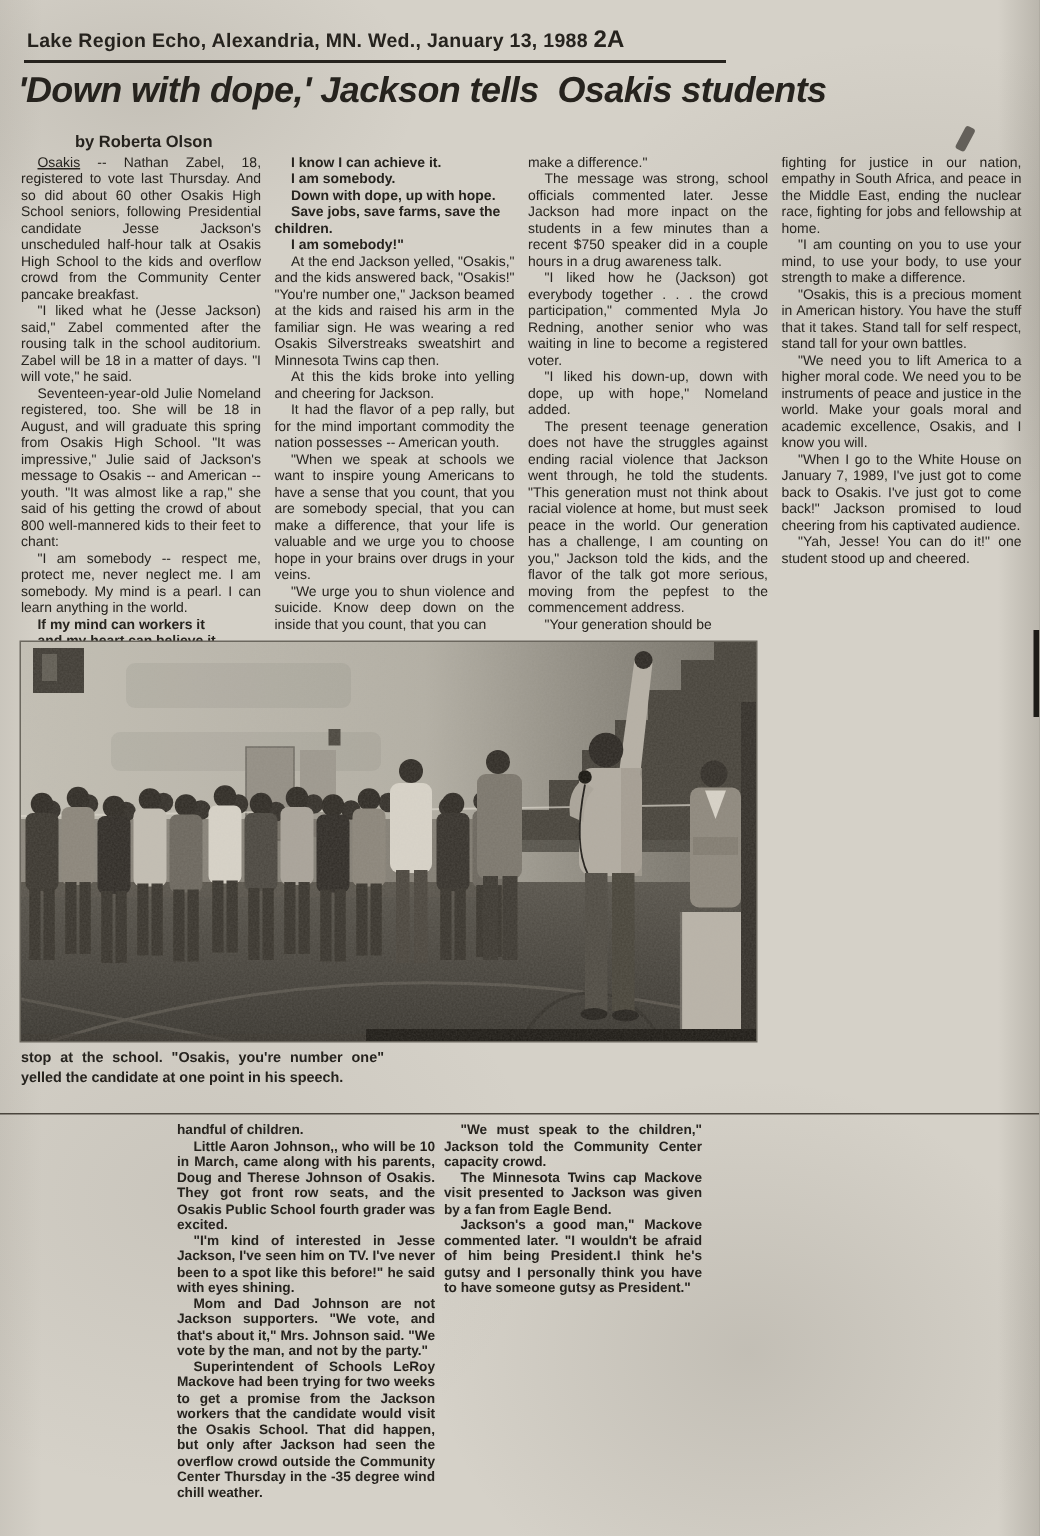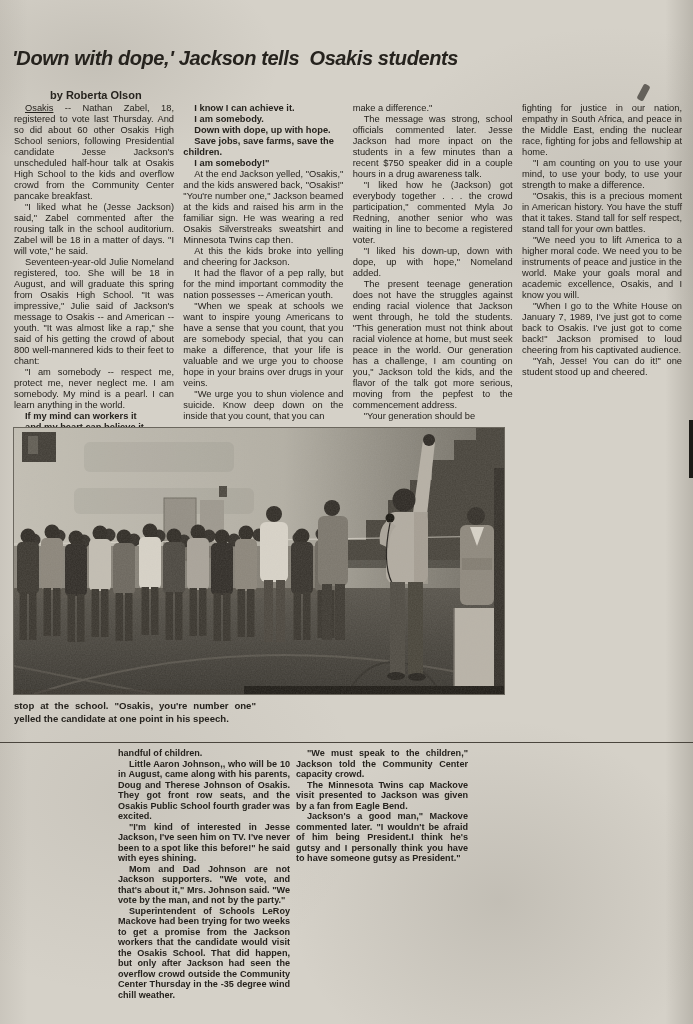--- a/index.html
+++ b/index.html
@@ -15,24 +15,24 @@
       linear-gradient(to right, rgba(120,114,104,.12), transparent 4%, transparent 96%, rgba(90,85,75,.22));
   }
   .masthead {
     position:absolute; left:16px; top:18px; width:462px;
     font-weight:bold; font-size:13px; letter-spacing:.2px;
     border-bottom:2px solid #26231e; padding:0 4px 4px 2px;
   }
   .masthead .page-num { font-size:16px; letter-spacing:0; }
   .headline {
     position:absolute; left:12px; top:47px; white-space:pre;
-    font-size:20px; font-style:italic; font-weight:bold; letter-spacing:-.4px;
+    font-size:24px; font-style:italic; font-weight:bold; letter-spacing:-.4px;
   }
   .byline { position:absolute; left:50px; top:89px; font-weight:bold; font-size:11px; }
-  .columns { position:absolute; left:14px; top:103px; width:668px; display:flex; gap:9px;justify-content:space-between; }
+  .columns { position:absolute; left:14px; top:103px; width:668px; display:flex; gap:9px; }
   .col { width:160px; font-size:9.3px; line-height:11px; }
   .para { margin:0; text-align:justify; text-indent:11px; }
   .para.cont { text-indent:0; }
   .para.chant { text-align:left;font-weight:bold; }
   .lead { text-decoration:underline; }
   .photo-wrap {
     position:absolute; left:14px; top:428px; width:490px; height:266px;
     outline:1px solid #6b675e; background:#b5b1a6;
   }
   .photo-wrap svg { display:block; }
@@ -48,20 +48,24 @@
     position:absolute; left:640px; top:84px; width:7px; height:17px;
     background:#2a2722; opacity:.65; transform:rotate(28deg); border-radius:2px;
   }
   .edge-line { position:absolute; right:0; top:420px; width:4px; height:58px; background:#1d1b17; }
 </style>
 </head>
 <body>
 
 <div class="page">
 
+  <div class="masthead">
+    <span>Lake Region Echo, Alexandria, MN. Wed., January 13, 1988</span>
+    <span class="page-num">2A</span>
+  </div>
 
   <div class="headline">'Down with dope,' Jackson tells  Osakis students</div>
 
   <div class="byline">by Roberta Olson</div>
 
   <div class="columns">
     <div class="col">
       <p class="para"><span class="lead">Osakis</span><span> -- Nathan Zabel, 18, registered to vote last Thursday. And so did about 60 other Osakis High School seniors, following Presidential candidate Jesse Jackson's unscheduled half-hour talk at Osakis High School to the kids and overflow crowd from the Community Center pancake breakfast.</span></p>
     <p class="para">"I liked what he (Jesse Jackson) said," Zabel commented after the rousing talk in the school auditorium. Zabel will be 18 in a matter of days. "I will vote," he said.</p>
         <p class="para">Seventeen-year-old Julie Nomeland registered, too. She will be 18 in August, and will graduate this spring from Osakis High School. "It was impressive," Julie said of Jackson's message to Osakis -- and American -- youth. "It was almost like a rap," she said of his getting the crowd of about 800 well-mannered kids to their feet to chant:</p>
@@ -220,21 +224,21 @@
 
   <div class="caption">
     <div>stop at the school. "Osakis, you're number one" yelled the candidate at one point in his speech.</div>
   </div>
 
   <div class="rule"></div>
 
   <div class="continuation">
     <div class="cont-col">
         <p class="para cont">handful of children.</p>
-        <p class="para">Little Aaron Johnson,, who will be 10 in August, came along with his parents, Doug and Therese Johnson of Osakis. They got front row seats, and the Osakis Public School fourth grader was excited.</p>
+        <p class="para">Little Aaron Johnson,, who will be 10 in March, came along with his parents, Doug and Therese Johnson of Osakis. They got front row seats, and the Osakis Public School fourth grader was excited.</p>
         <p class="para">"I'm kind of interested in Jesse Jackson, I've seen him on TV. I've never been to a spot like this before!" he said with eyes shining.</p>
         <p class="para">Mom and Dad Johnson are not Jackson supporters. "We vote, and that's about it," Mrs. Johnson said. "We vote by the man, and not by the party."</p>
         <p class="para">Superintendent of Schools LeRoy Mackove had been trying for two weeks to get a promise from the Jackson workers that the candidate would visit the Osakis School. That did happen, but only after Jackson had seen the overflow crowd outside the Community Center Thursday in the -35 degree wind chill weather.</p>
       </div>
     <div class="cont-col">
         <p class="para">"We must speak to the children," Jackson told the Community Center capacity crowd.</p>
         <p class="para">The Minnesota Twins cap Mackove visit presented to Jackson was given by a fan from Eagle Bend.</p>
         <p class="para">Jackson's a good man," Mackove commented later. "I wouldn't be afraid of him being President.I think he's gutsy and I personally think you have to have someone gutsy as President."</p>
       </div>
   </div>

